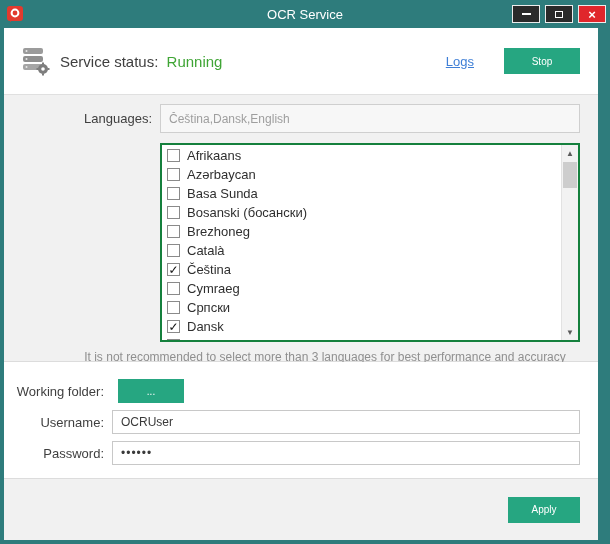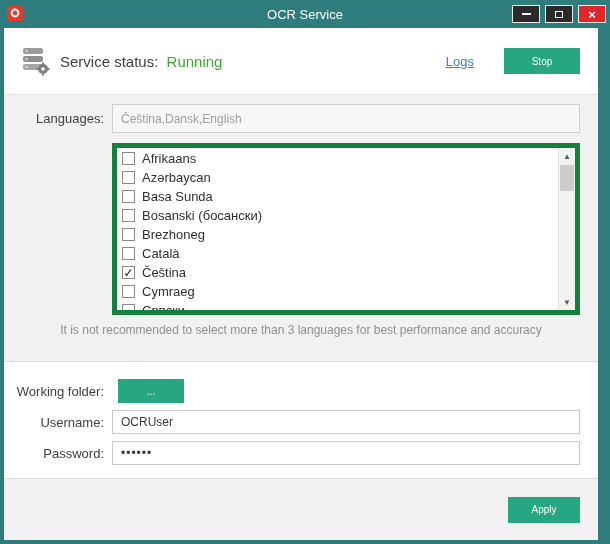--- a/index.html
+++ b/index.html
@@ -71,38 +71,39 @@
     font-size: 10px; cursor: pointer;
   }
   .stop-btn { width: 76px; height: 26px; }
 
   
   .languages-section {
     height: 267px; flex: 0 0 267px;
     background: #f1f1f1;
     border-bottom: 1px solid #dcdcdc;
     padding-top: 9px;
+    padding-left: 48px;
   }
   .form-row { display: flex; align-items: center; padding-right: 18px; }
   .form-label {
     width: 100px; flex: 0 0 100px;
     text-align: right; margin-right: 8px;
     font-size: 13px; color: #3f3f3f;
   }
   .summary-input {
     flex: 1; height: 29px;
     background: #f7f7f7; border: 1px solid #cfcfcf;
     color: #9e9e9e; font-size: 12px;
     padding: 0 8px;
     font-family: "Liberation Sans", sans-serif;
   }
   .lang-list {
     margin: 10px 18px 0 108px;
-    height: 172px;
-    background: #fff; border: 5px solid #15803d;
+    height: 199px;
+    background: #fff; border: 2px solid #15803d;
     position: relative; overflow: hidden;
   }
   .lang-rows { position: absolute; left: 0; top: 1px; right: 17px; }
   .lang-row {
     height: 19px; display: flex; align-items: center;
     padding-left: 5px; cursor: pointer;
   }
   .checkbox {
     width: 13px; height: 13px; flex: 0 0 13px;
     background: #fff; border: 1px solid #8a8a8a;

